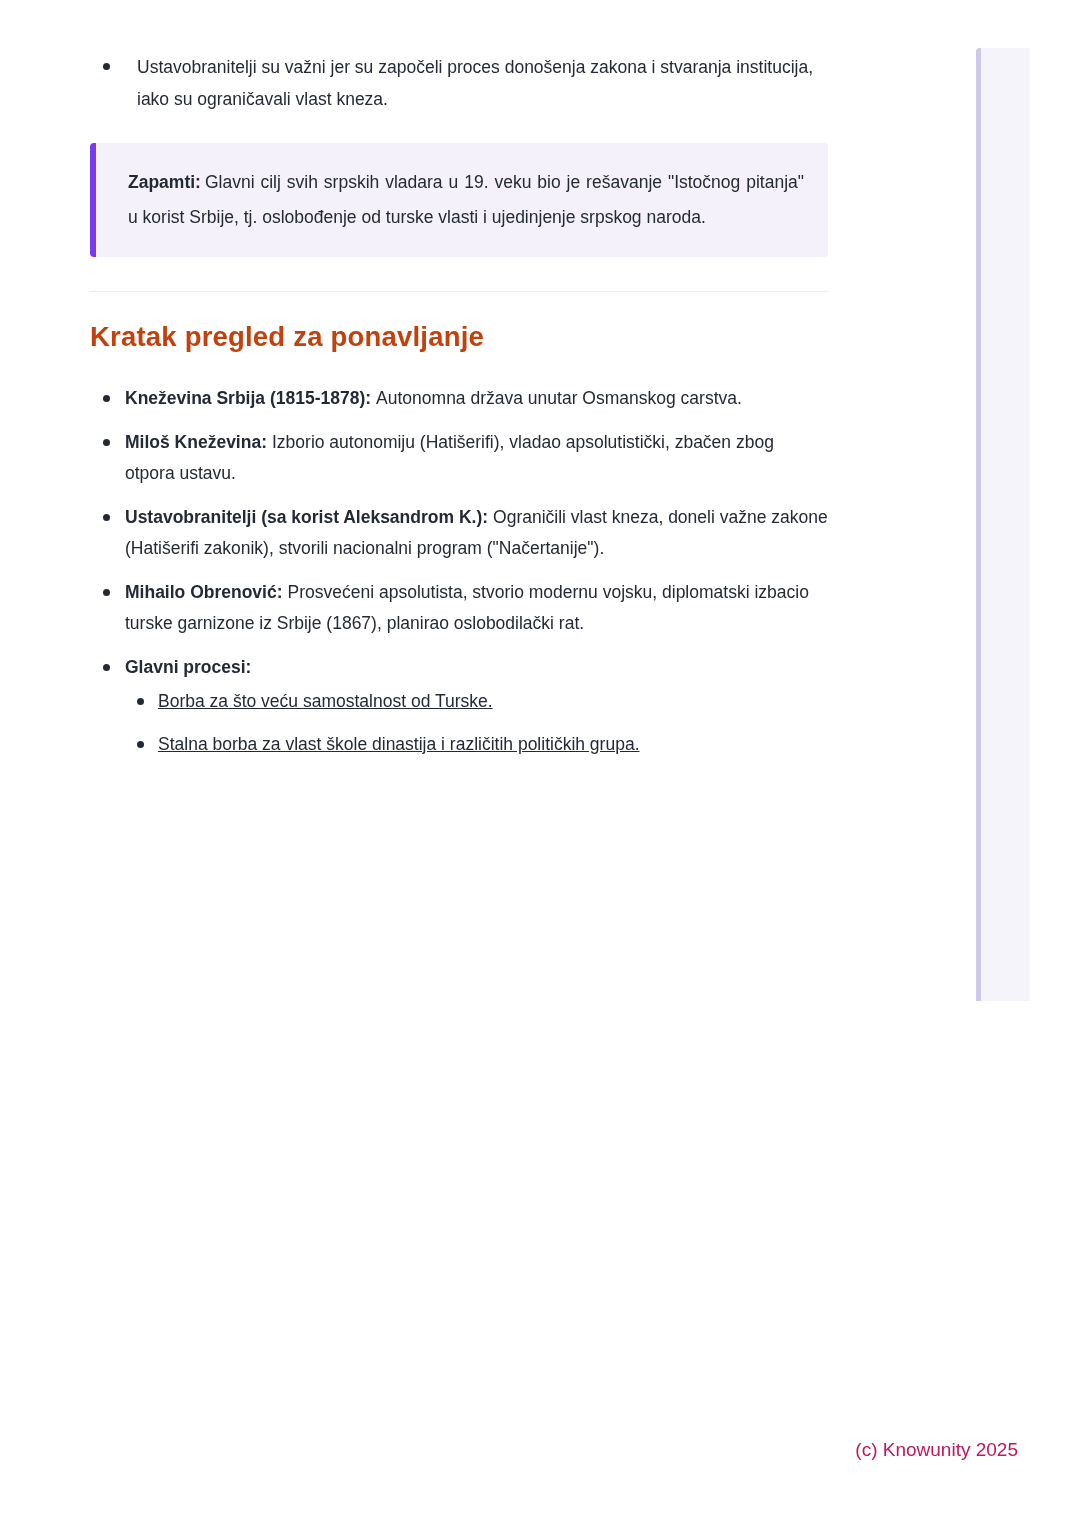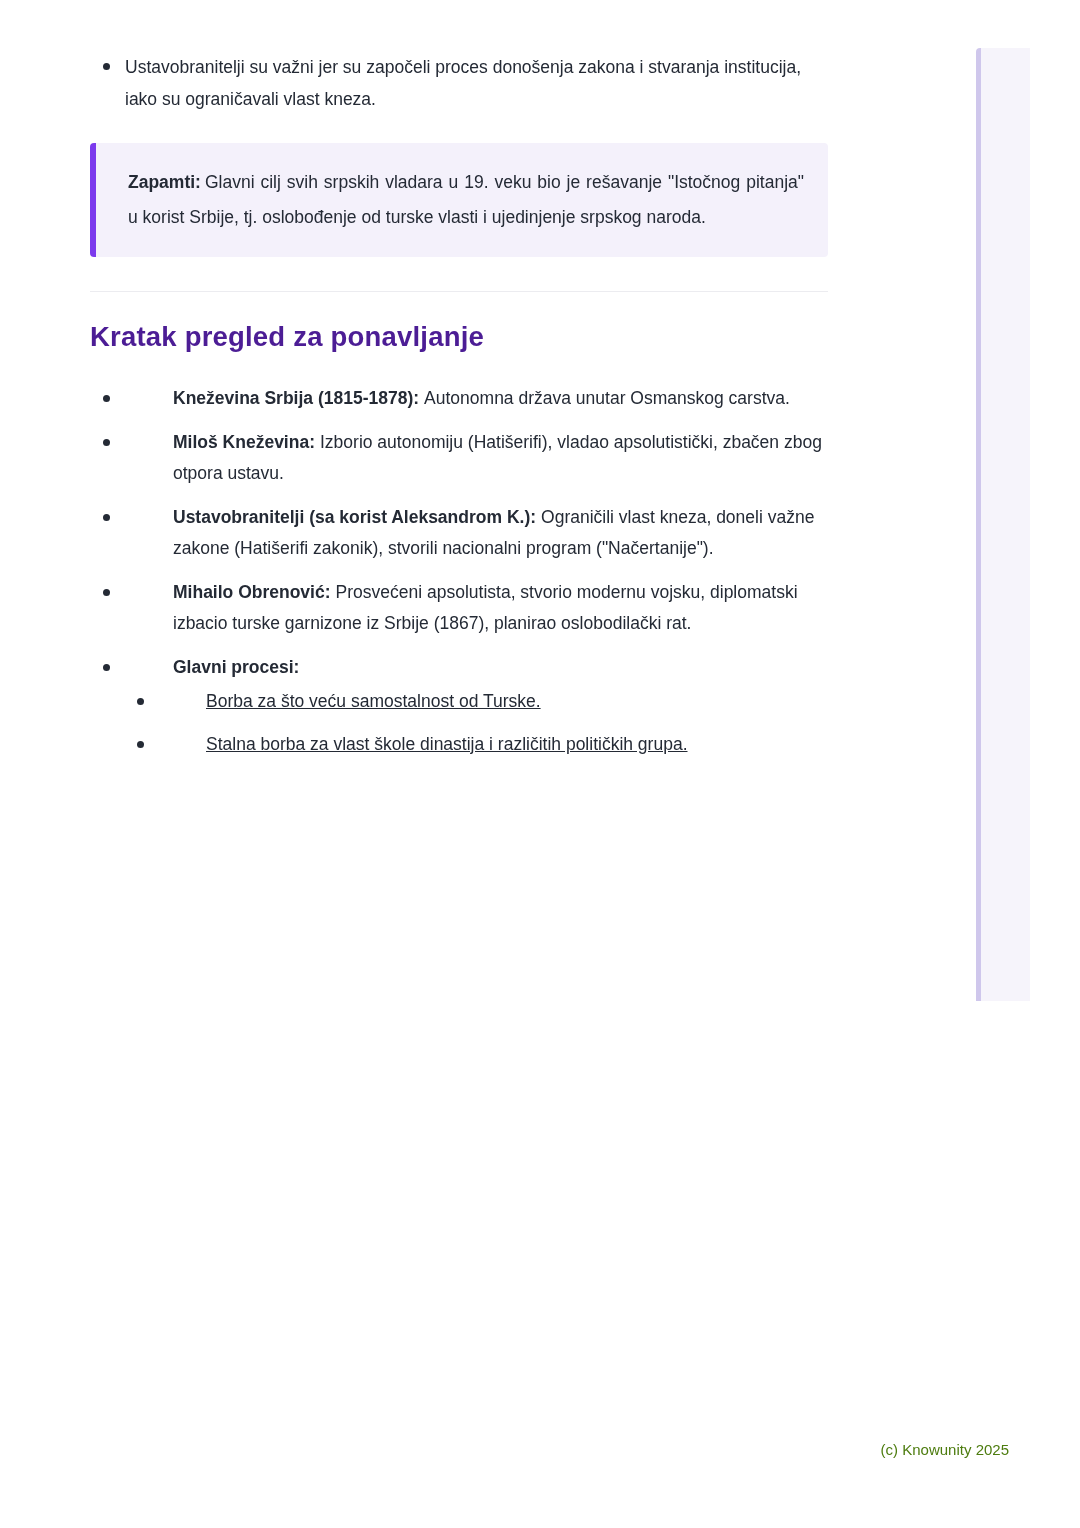--- a/index.html
+++ b/index.html
@@ -28,21 +28,21 @@
     font-size: 17.5px;
     line-height: 32px;
   }
   .b-dot {
     flex: 0 0 7px;
     width: 7px; height: 7px;
     border-radius: 50%;
     background: #242a35;
     margin-top: 12px;
   }
-  .intro-list .b-row { margin-left: 13px; }
+  .intro-list .b-row { margin-left: 13px; gap: 12px; }
   .intro-list .b-dot { margin-right: 15px; }
 
   
   .callout {
     margin-top: 28px;
     background: #f4f1fb;
     border-left: 6px solid #7c3aed;
     border-radius: 4px;
     padding: 22px 24px 22px 32px;
   }
@@ -58,50 +58,50 @@
     border: none;
     border-top: 1.5px solid #ececf0;
     width: 738px;
   }
 
   h2.section-title {
     margin-top: 27px;
     font-size: 27.5px;
     line-height: 36px;
     font-weight: 700;
-    color: #4c1d95;
+    color: #c2410c;
     letter-spacing: 0.2px;
   }
 
   .main-list { margin-top: 28px; }
   .main-list > .b-item { margin-bottom: 12px; }
-  .main-list .b-row { margin-left: 13px; line-height: 31.5px; gap: 48px; }
+  .main-list .b-row { margin-left: 13px; line-height: 31.5px; }
   .main-list .b-dot { margin-right: 15px; }
   .b-lead { font-weight: 700; margin-right: 5px; }
 
   .sub-list { margin-top: 3px; }
   .sub-list .b-row { margin-left: 47px; line-height: 31.5px; margin-bottom: 11px; text-decoration: underline; }
   .sub-list .b-dot { margin-right: 14px; }
 
   
   .side-strip {
     position: absolute;
     left: 976px; top: 48px;
     width: 54px; height: 953px;
     background: #f6f4fb;
     border-left: 5px solid #cfc7ec;
     border-top-left-radius: 4px;
   }
 
   .footer {
     position: absolute;
-    top: 1441px; right: 71px;
-    font-size: 15px;
+    top: 1441px; right: 62px;
+    font-size: 19px;
     line-height: 18px;
-    color: #4d7c0f;
+    color: #be185d;
   }
 </style>
 </head>
 <body>
 
 <div class="page">
   <div class="content">
 
     <div class="intro-list">
       <div class="b-row">

